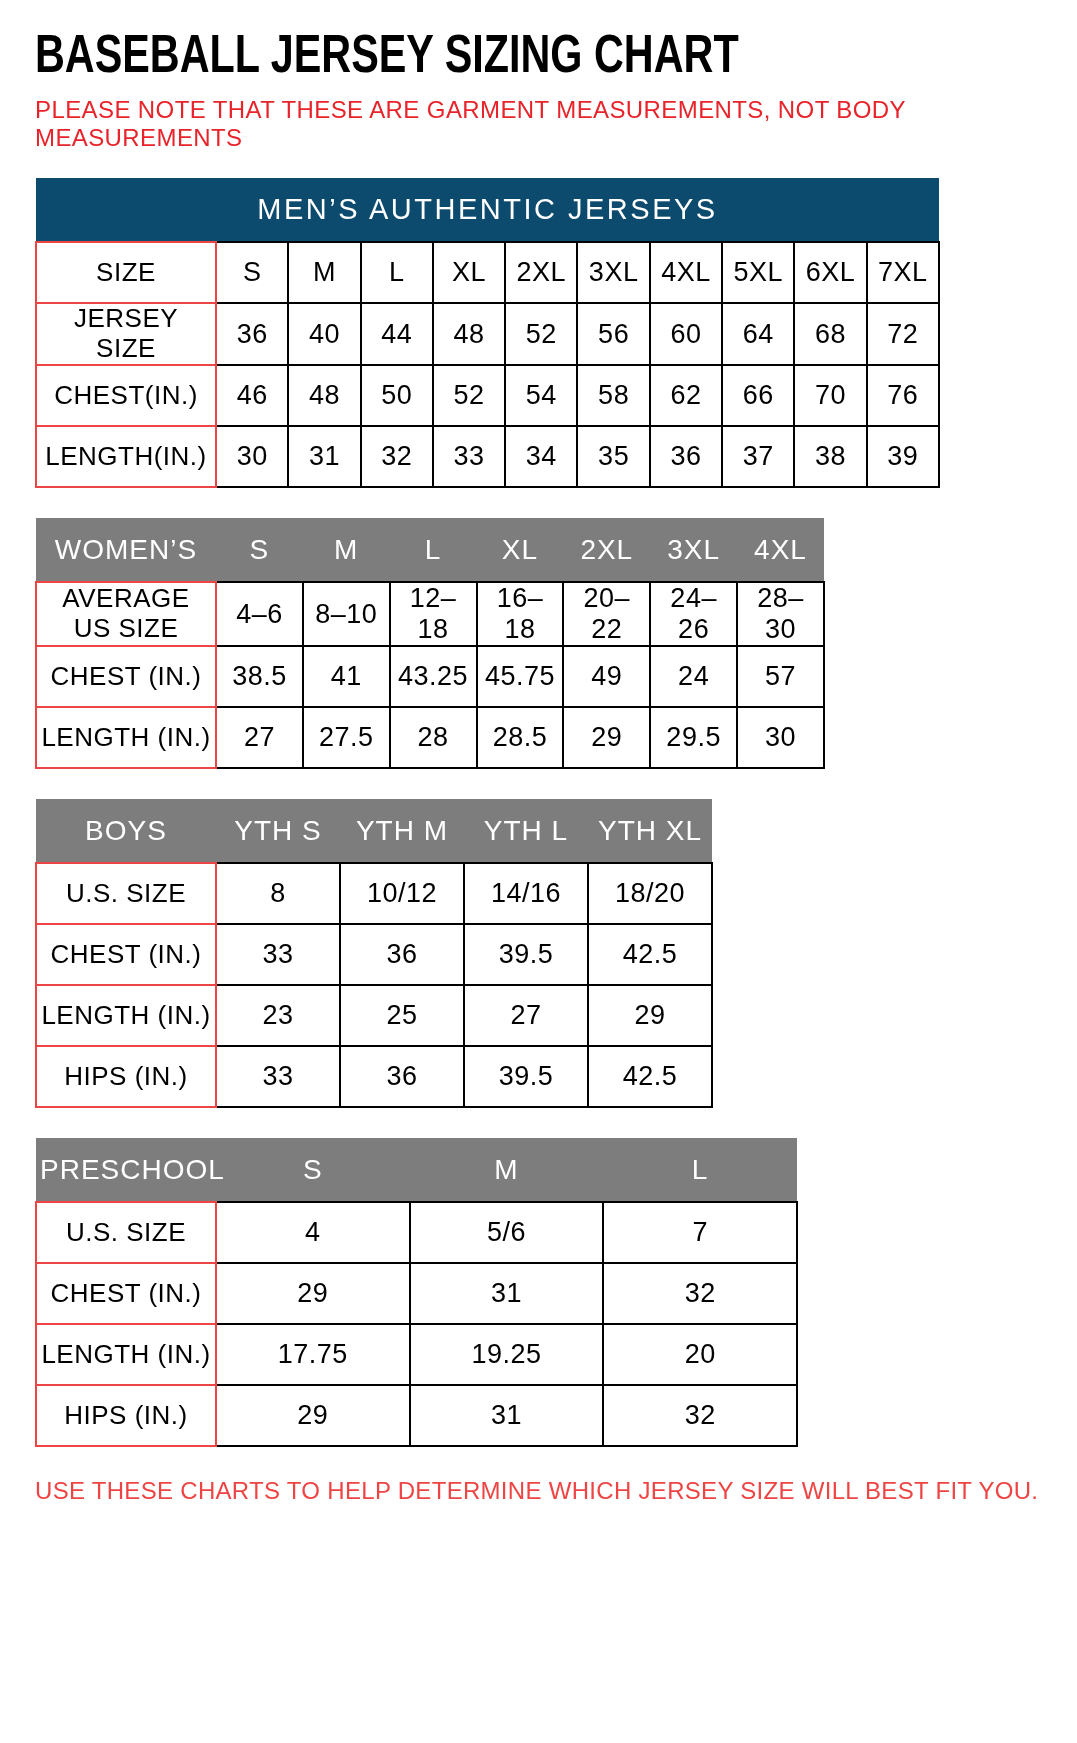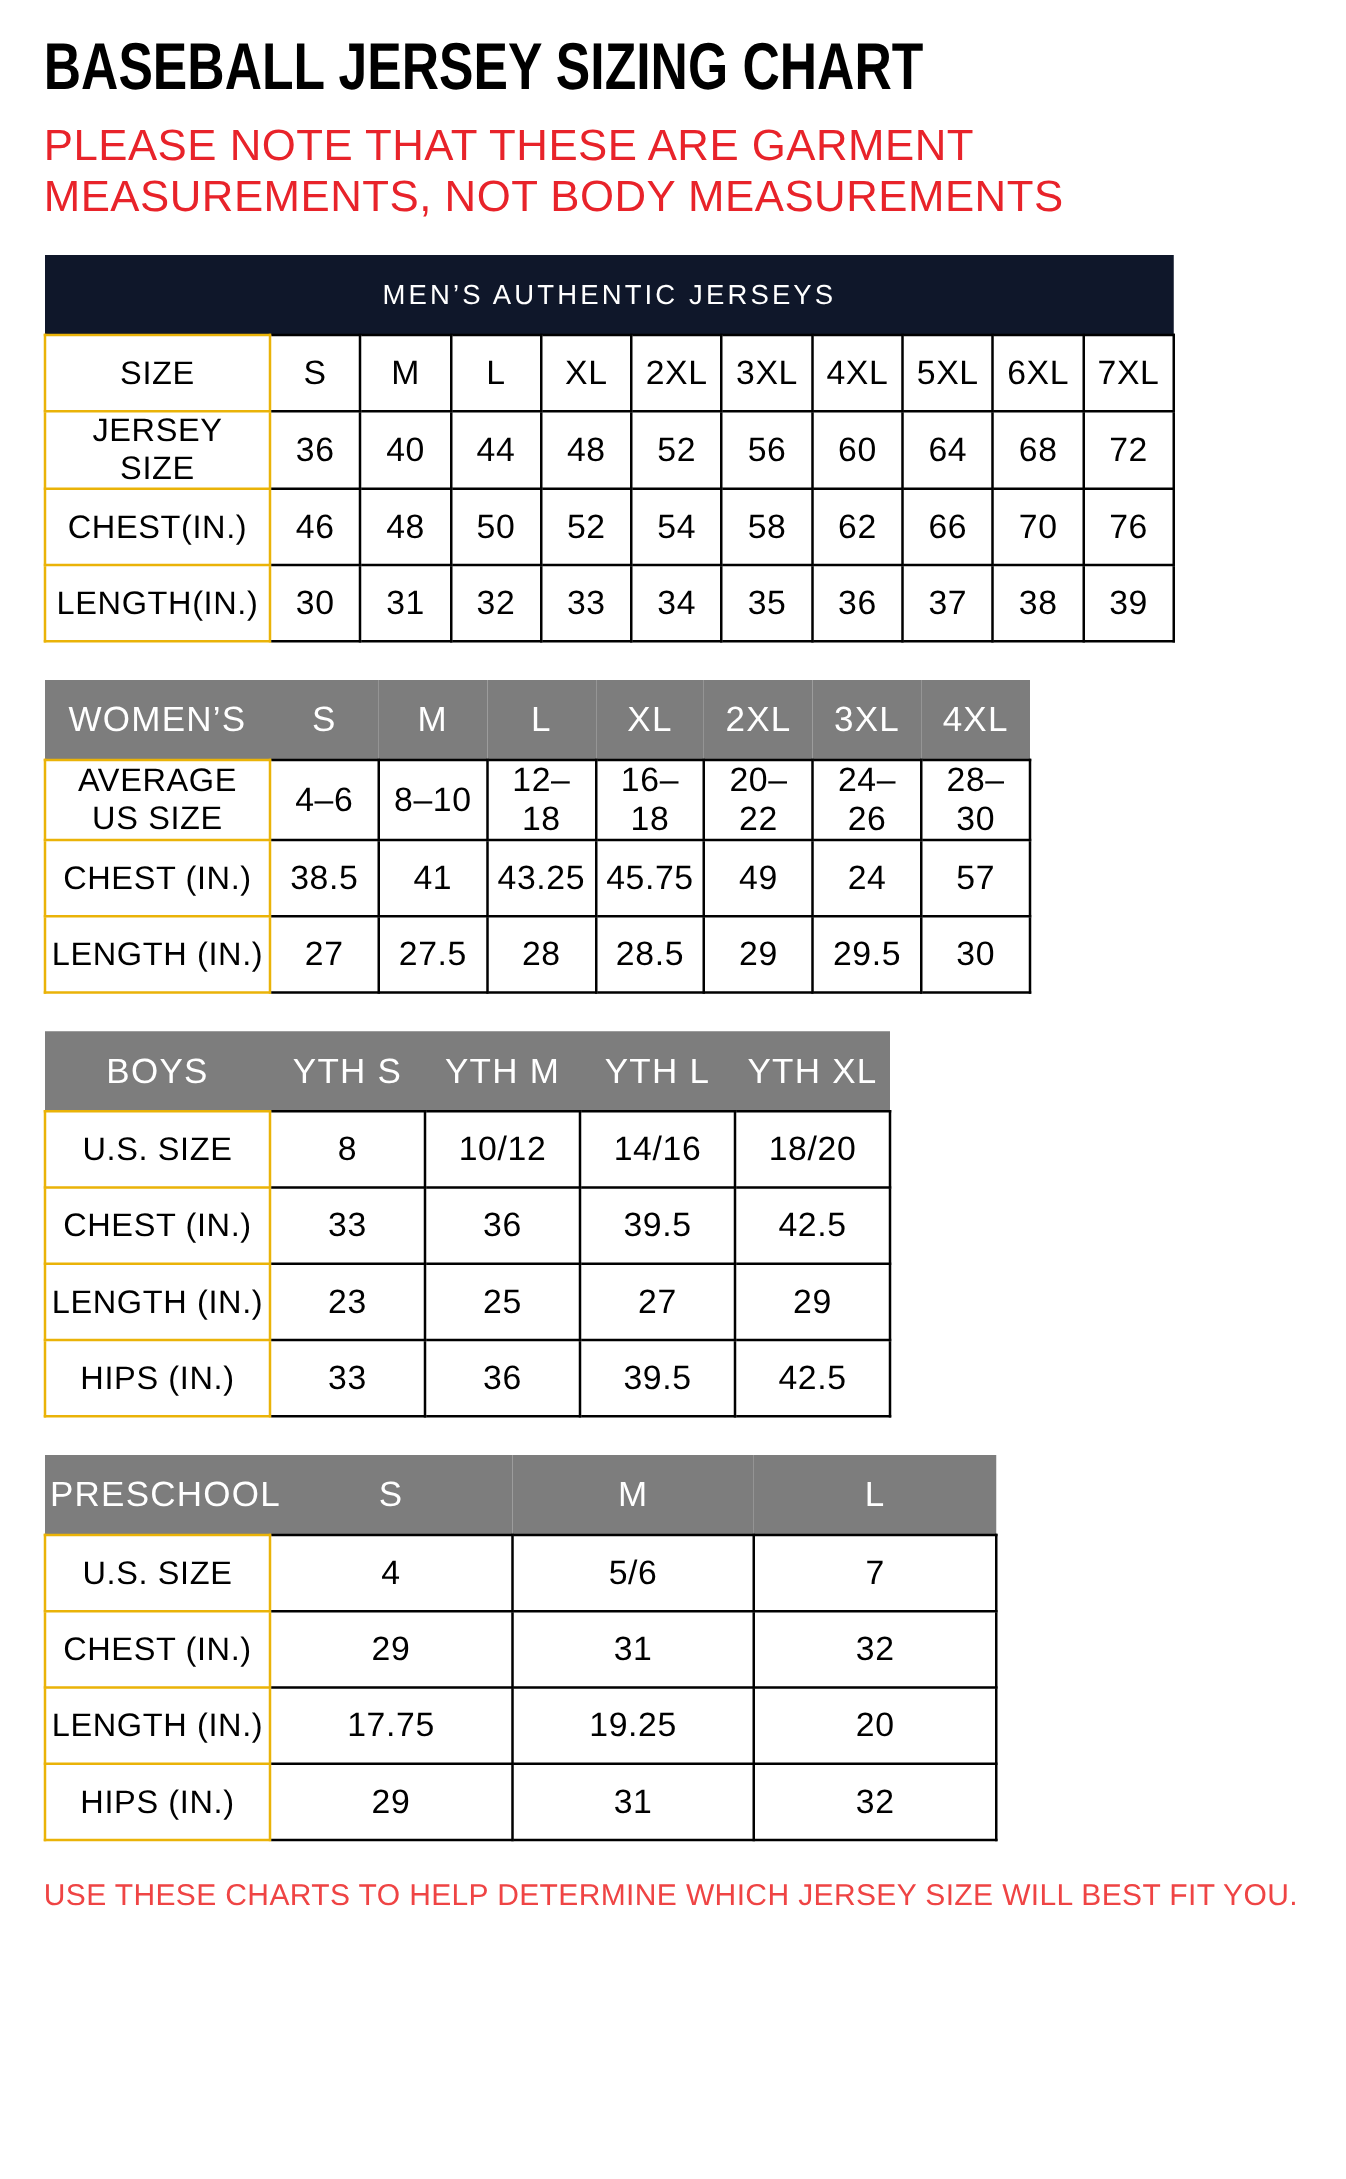--- a/index.html
+++ b/index.html
@@ -17,62 +17,62 @@
     line-height: 1.05;
     white-space: nowrap;
     letter-spacing: 0px;
     transform: scaleX(0.78);
     transform-origin: left center;
   }
 
   .note {
     margin: 0 0 26px 0;
     color: #E8232A;
-    font-size: 35px;
+    font-size: 24px;
     line-height: 1.18;
     letter-spacing: 0.4px;
     max-width: 940px;
   }
 
   table.chart-table {
     border-collapse: collapse;
     table-layout: fixed;
     margin: 0 0 30px 0;
   }
   .table-mens      { width: 905px; }
   .table-womens    { width: 790px; }
   .table-boys      { width: 678px; }
   .table-preschool { width: 763px; }
 
   th, td { padding: 0 4px; box-sizing: border-box; }
 
   th.banner-cell {
-    background: #0f172a;
+    background: #0c4a6e;
     color: #fff;
     font-weight: normal;
-    font-size: 22px;
+    font-size: 29px;
     letter-spacing: 2.5px;
     height: 64px;
     border: none;
     text-align: center;
     vertical-align: middle;
   }
   th.header-cell {
     background: #7D7D7D;
     color: #ffffff;
     font-weight: normal;
     font-size: 28px;
     letter-spacing: 1px;
     height: 64px;
     border: none;
     text-align: center;
     vertical-align: middle;
   }
   th.label-cell {
-    border: 2px solid #eab308;
+    border: 2px solid #ef4444;
     font-weight: normal;
     font-size: 26px;
     letter-spacing: 0.5px;
     height: 61px;
     text-align: center;
     vertical-align: middle;
     white-space: pre-line;
     line-height: 1.15;
   }
   td.value-cell {

